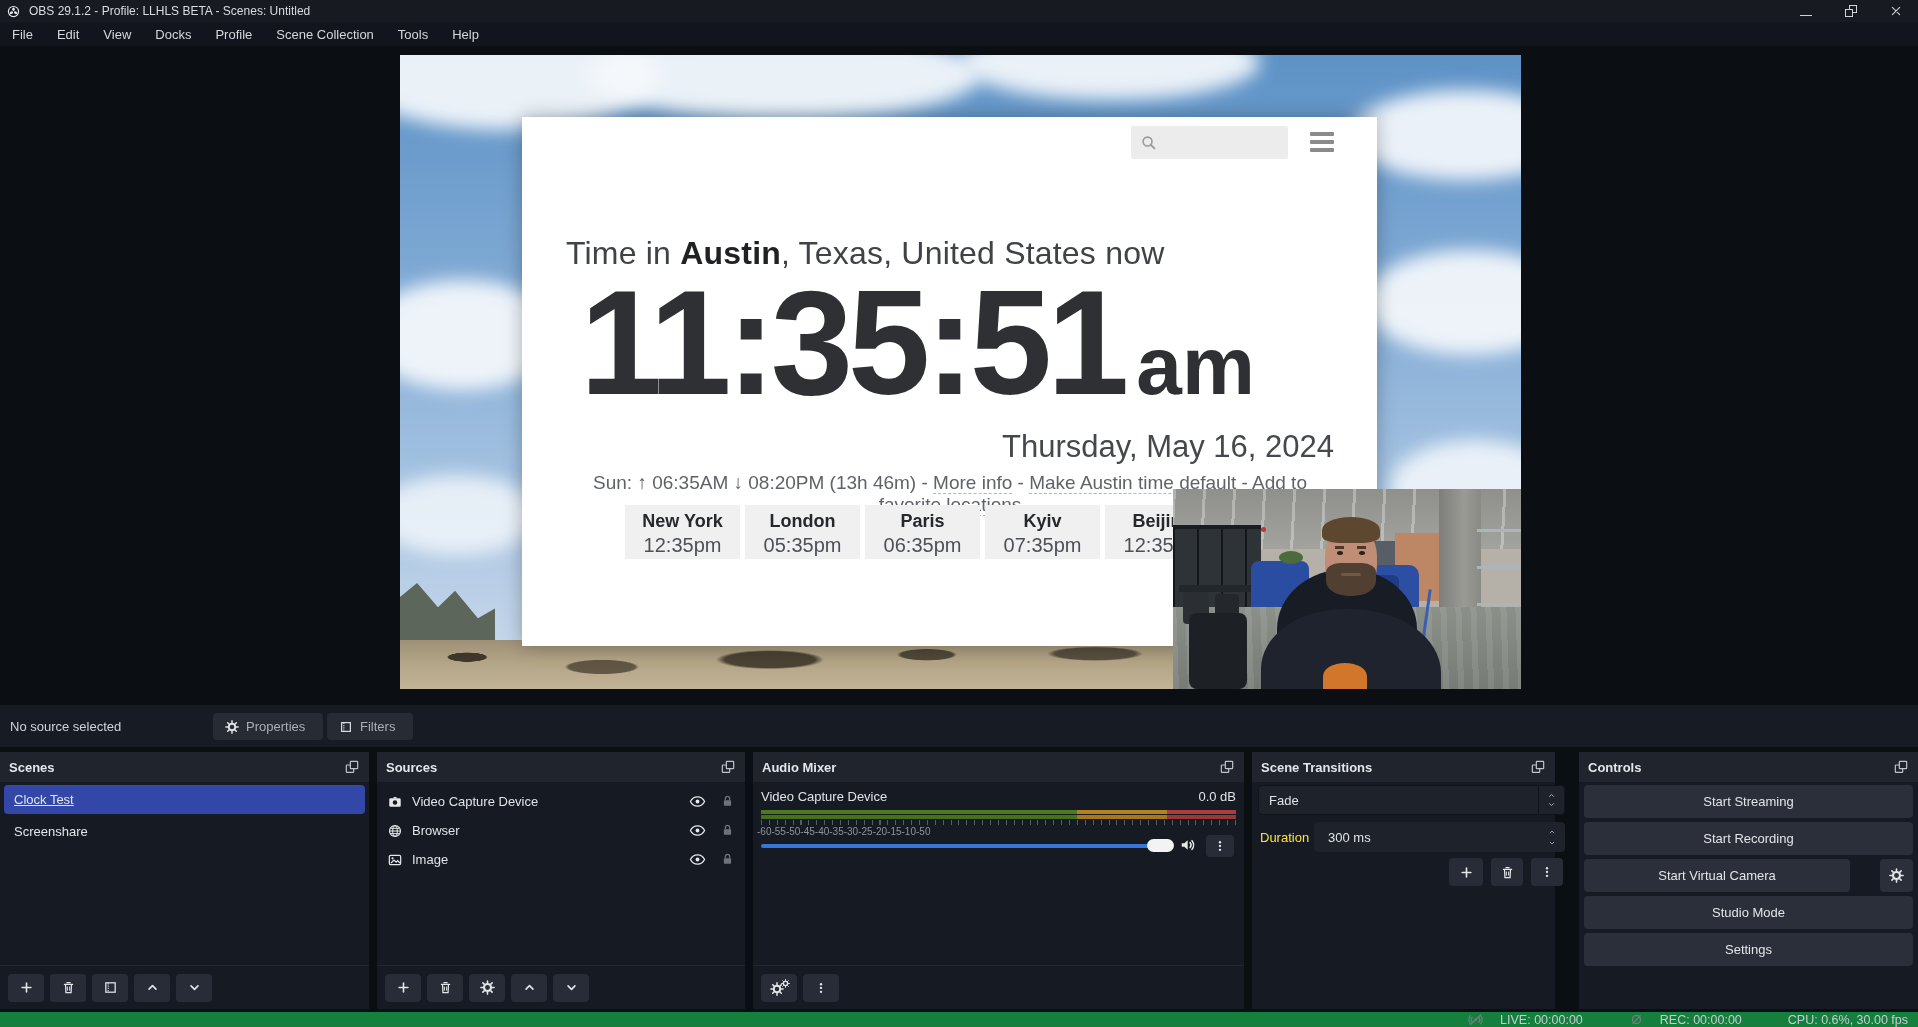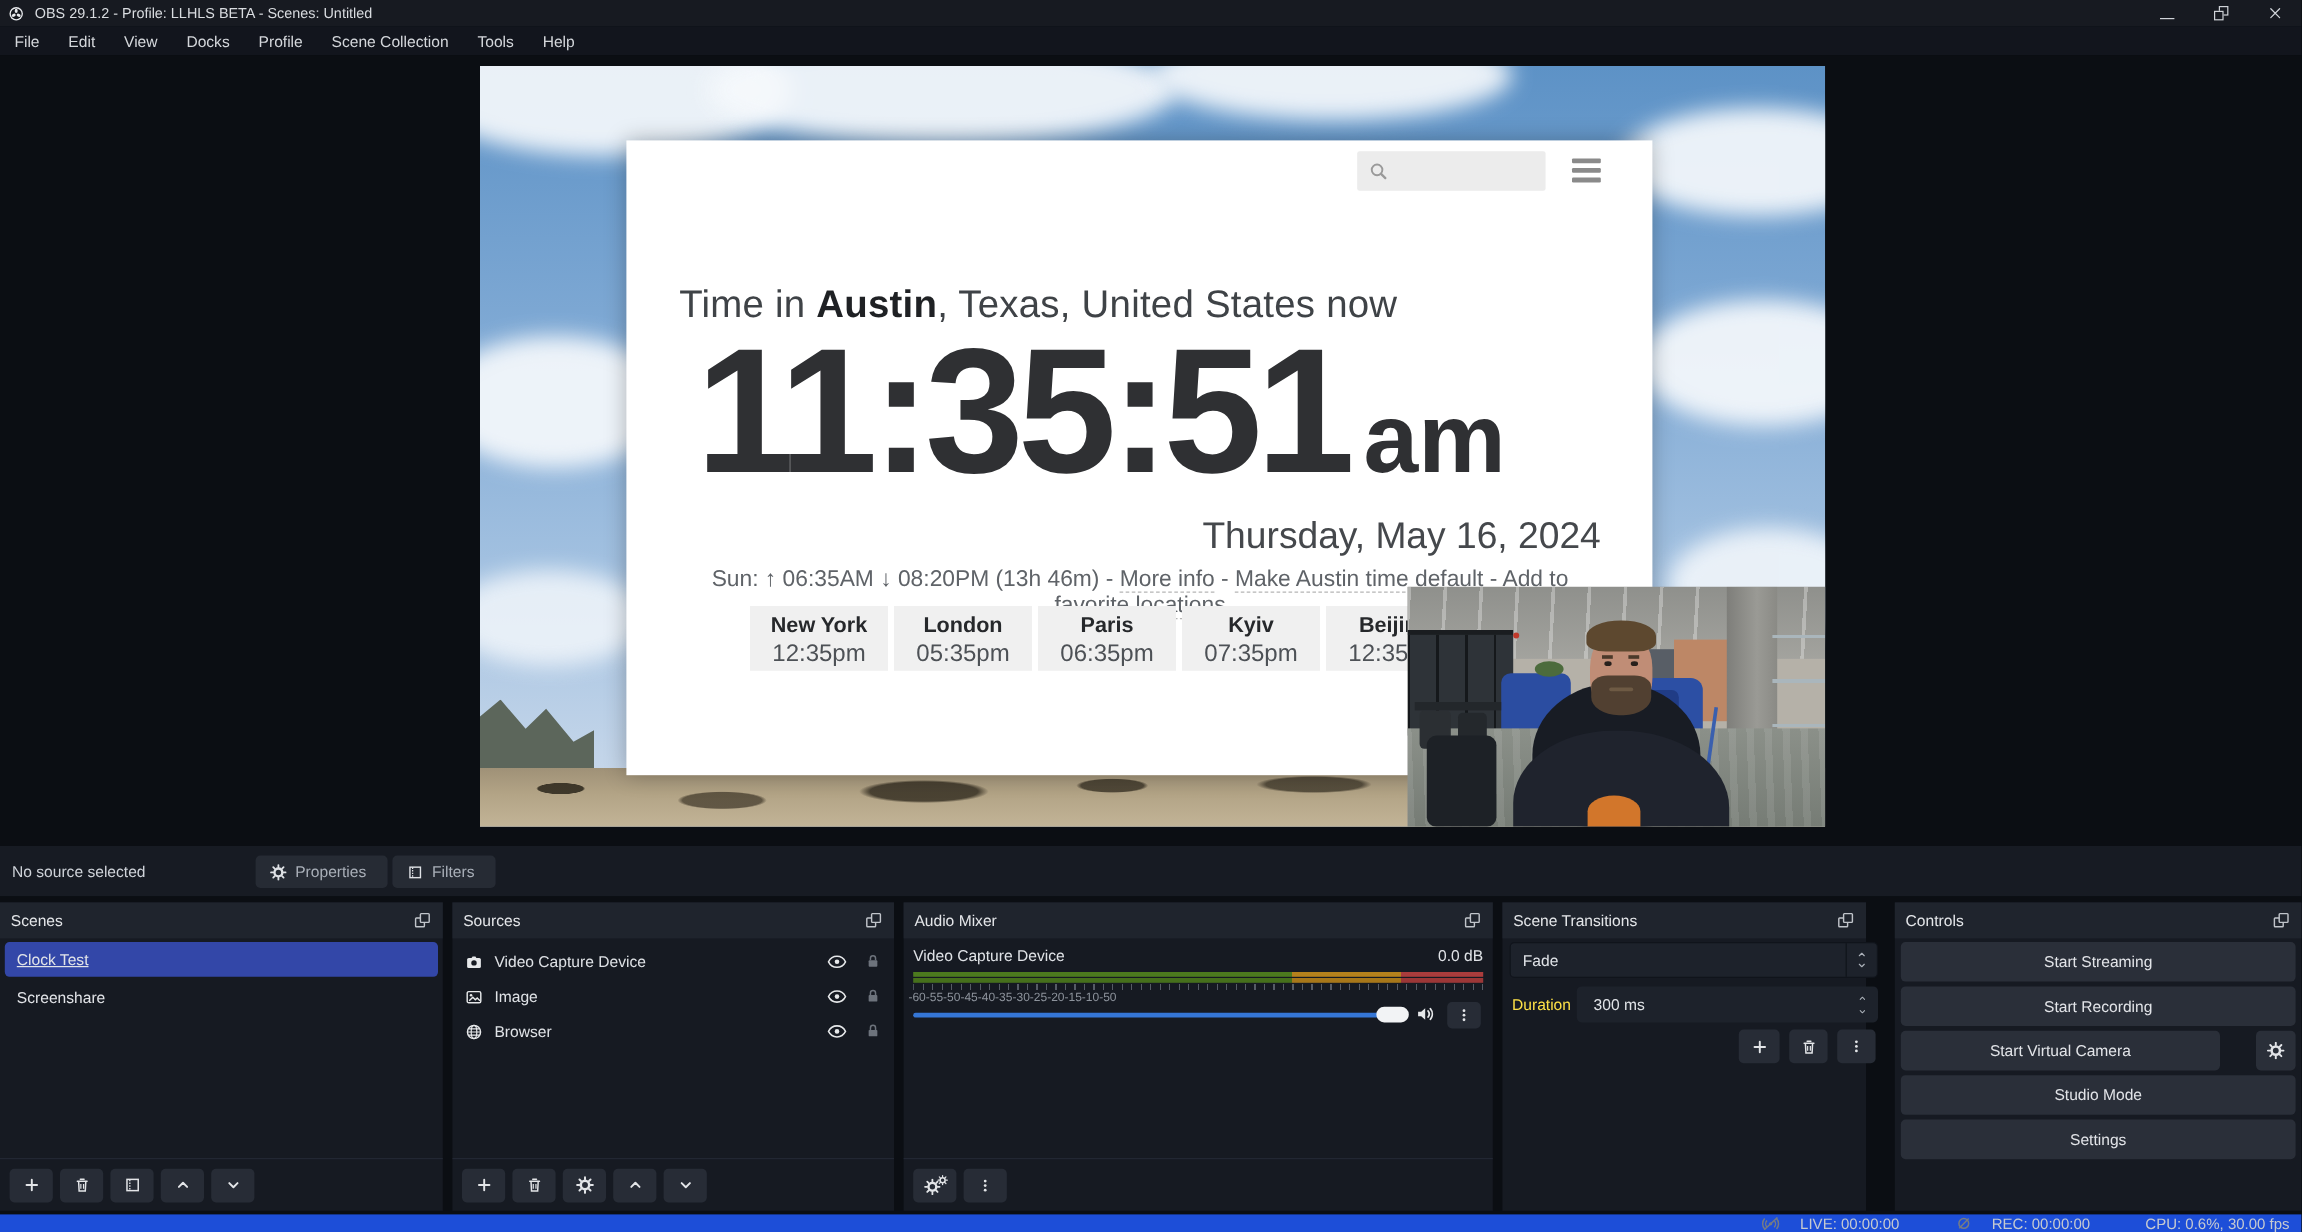--- a/index.html
+++ b/index.html
@@ -74,21 +74,21 @@
                     font-size:13px; color:#cfd3d9; }
   .bar-btn { position:absolute; top:8px; height:27px; background:#262b34; border:none; border-radius:4px;
              display:flex; align-items:center; gap:7px; padding:0 12px; color:#a9afb8; font-size:13px;
              font-family:inherit; }
   .bar-btn svg { color:#dfe2e6; }
 
   
   #docks { position:absolute; left:0; top:747px; width:1918px; height:265px; background:#0b0e13; }
   .panel { position:absolute; top:5px; height:257px; background:#161a22; }
   .panel-header { height:30px; background:#1f242d; display:flex; align-items:center; padding:0 9px;
-                  font-size:13px; font-weight:400; color:#e4e6e9; }
+                  font-size:13px; font-weight:700; color:#e4e6e9; }
   .panel-header .dock-ic { margin-left:auto; color:#c0c4ca; }
   .panel-footer { position:absolute; left:0; right:0; bottom:0; height:44px; border-top:1px solid #222733;
                   display:flex; align-items:center; gap:6px; padding:0 8px; }
   .tool-btn { width:36px; height:28px; background:#272c36; border:none; border-radius:4px; color:#e3e5e8;
               display:flex; align-items:center; justify-content:center; }
   .scene-item { margin:3px 4px 0 4px; height:29px; border-radius:4px; display:flex; align-items:center;
                 padding-left:10px; font-size:13px; color:#e2e4e8; }
   .scene-item.sel { background:#3347a8;text-decoration:underline; }
   .src-row { height:29px; display:flex; align-items:center; padding:0 10px; font-size:13px; color:#dfe2e6; }
   .src-row .s-ic { width:16px; height:16px; margin-right:9px; color:#e6e8ea; }
@@ -127,21 +127,21 @@
 
   
   .ctl-btn { position:absolute; left:5px; width:329px; height:33px; background:#2a2f39; border:none;
              border-radius:4px; color:#e2e4e8; font-size:13px; font-family:inherit;
              display:flex; align-items:center; justify-content:center; }
   .ctl-btn.narrow { width:266px; }
   .ctl-gear { position:absolute; left:301px; width:33px; height:33px; background:#2a2f39; border:none;
               border-radius:4px; color:#e2e4e8; display:flex; align-items:center; justify-content:center; }
 
   
-  #statusbar { position:absolute; left:0; top:1012px; width:1918px; height:15px; background:#1d4ed8;
+  #statusbar { position:absolute; left:0; top:1012px; width:1918px; height:15px; background:#15803d;
                display:flex; align-items:center; justify-content:flex-end; gap:16px; padding-right:10px;
                font-size:12.5px; color:#c6cad0; }
   #statusbar .ic { color:#767c84; }
   #statusbar .gap { width:14px; }
   svg.i { display:block; }
 </style>
 </head>
 <body>
 
 <svg width="0" height="0" style="position:absolute">
@@ -438,36 +438,36 @@
           <span class="spacer"></span>
         <svg class="i eye" width="17" height="17">
             <use href="#sy-eye"></use>
           </svg>
         <svg class="i lock" width="15" height="15">
             <use href="#sy-lock"></use>
           </svg>
       </div>
       <div class="src-row">
         <svg class="i s-ic">
-            <use href="#sy-image"></use>
-          </svg>
-        <span>Image</span>
+            <use href="#sy-globe"></use>
+          </svg>
+        <span>Browser</span>
           <span class="spacer"></span>
         <svg class="i eye" width="17" height="17">
             <use href="#sy-eye"></use>
           </svg>
         <svg class="i lock" width="15" height="15">
             <use href="#sy-lock"></use>
           </svg>
       </div>
       <div class="src-row">
         <svg class="i s-ic">
-            <use href="#sy-globe"></use>
-          </svg>
-        <span>Browser</span>
+            <use href="#sy-image"></use>
+          </svg>
+        <span>Image</span>
           <span class="spacer"></span>
         <svg class="i eye" width="17" height="17">
             <use href="#sy-eye"></use>
           </svg>
         <svg class="i lock" width="15" height="15">
             <use href="#sy-lock"></use>
           </svg>
       </div>
       <div class="panel-footer">
         <button class="tool-btn">

